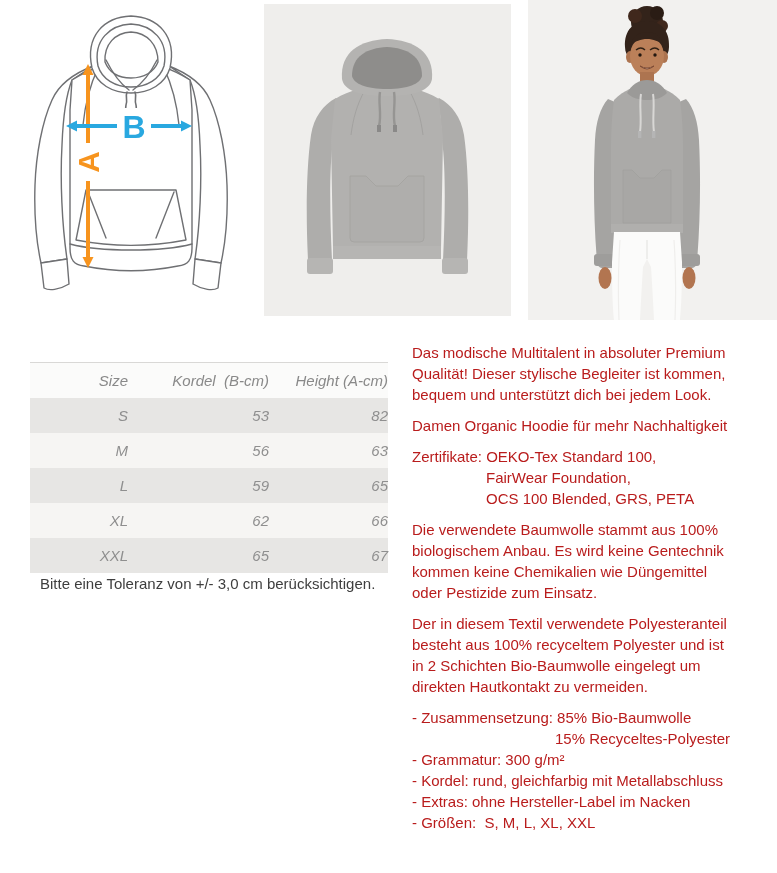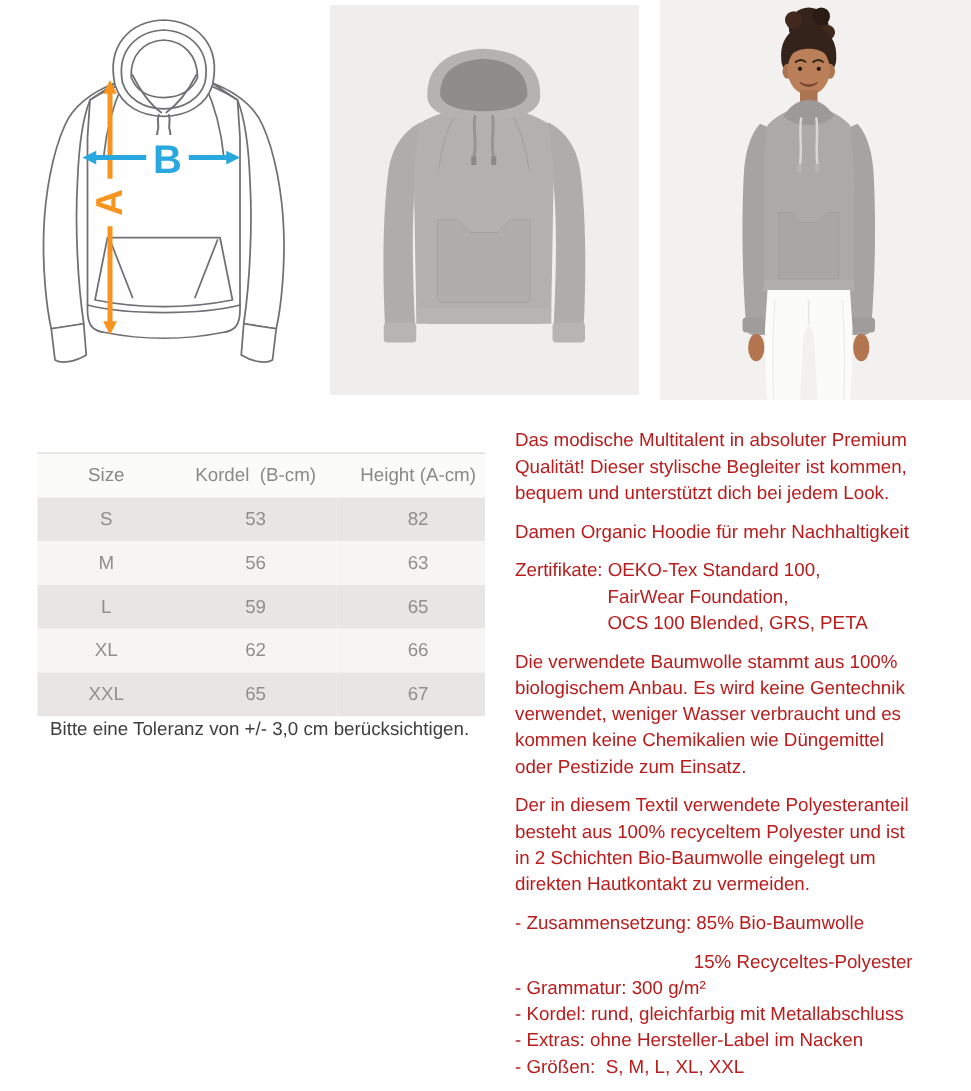--- a/index.html
+++ b/index.html
@@ -11,34 +11,34 @@
   .photo-panel{position:absolute;left:264px;top:4px;width:247px;height:312px;background:#efeeec;}
   .model-panel{position:absolute;left:528px;top:0;width:249px;height:320px;background:#f2f1ef;}
   .panel svg{display:block;}
 
   
   .size-table{position:absolute;left:30px;top:362px;width:358px;border-collapse:collapse;table-layout:fixed;
               font-size:15px;color:#8f8f8f;}
   .size-table col.c1{width:98px;}
   .size-table col.c2{width:141px;}
   .size-table col.c3{width:119px;}
-  .size-table th,.size-table td{height:35px;padding:0 0 0 12px;text-align:center;font-weight:normal;
-              white-space:pre-wrap;vertical-align:middle;line-height:25px;}
+  .size-table th,.size-table td{height:35px;padding:0 0 0 12px;text-align:right;font-weight:normal;
+              white-space:pre-wrap;vertical-align:middle;line-height:25px;font-style:italic;}
   .size-table thead tr{background:#fbfbfa;border-top:1px solid #d9d8d6;color:#898989;}
   .size-table tbody tr:nth-child(odd){background:#e7e6e4;}
   .size-table tbody tr:nth-child(even){background:#f6f5f3;}
 
   .tolerance-note{position:absolute;left:40px;top:575px;font-size:15px;color:#3e3e3e;white-space:pre-wrap;}
 
   
   .description{position:absolute;left:412px;top:342px;width:352px;font-size:15px;line-height:21px;color:#b91c1c;}
   .description .para{margin:0 0 10px 0;}
   .description .dline{white-space:pre-wrap;min-height:21px;}
   .description .indent-cert{padding-left:74px;}
-  .description .indent-spec{padding-left:143px;margin-top:10px;}
+  .description .indent-spec{padding-left:143px;}
 </style>
 </head>
 <body>
 
 <div class="page">
 
   <div class="panel diagram-panel">
     <svg width="262" height="320" viewBox="0 0 262 320">
       <g fill="#ffffff" stroke="#6f7073" stroke-width="1.4" stroke-linejoin="round" stroke-linecap="round">
 
@@ -218,21 +218,20 @@
       <div class="dline">Damen Organic Hoodie für mehr Nachhaltigkeit</div>
     </div>
     <div class="para">
       <div class="dline">Zertifikate: OEKO-Tex Standard 100,</div>
       <div class="dline indent-cert">FairWear Foundation,</div>
       <div class="dline indent-cert">OCS 100 Blended, GRS, PETA</div>
     </div>
     <div class="para">
       <div class="dline">Die verwendete Baumwolle stammt aus 100%</div>
       <div class="dline">biologischem Anbau. Es wird keine Gentechnik</div>
-      <div class="dline">verwendet, weniger Wasser verbraucht und es</div>
       <div class="dline">kommen keine Chemikalien wie Düngemittel</div>
       <div class="dline">oder Pestizide zum Einsatz.</div>
     </div>
     <div class="para">
       <div class="dline">Der in diesem Textil verwendete Polyesteranteil</div>
       <div class="dline">besteht aus 100% recyceltem Polyester und ist</div>
       <div class="dline">in 2 Schichten Bio-Baumwolle eingelegt um</div>
       <div class="dline">direkten Hautkontakt zu vermeiden.</div>
     </div>
     <div class="para">

